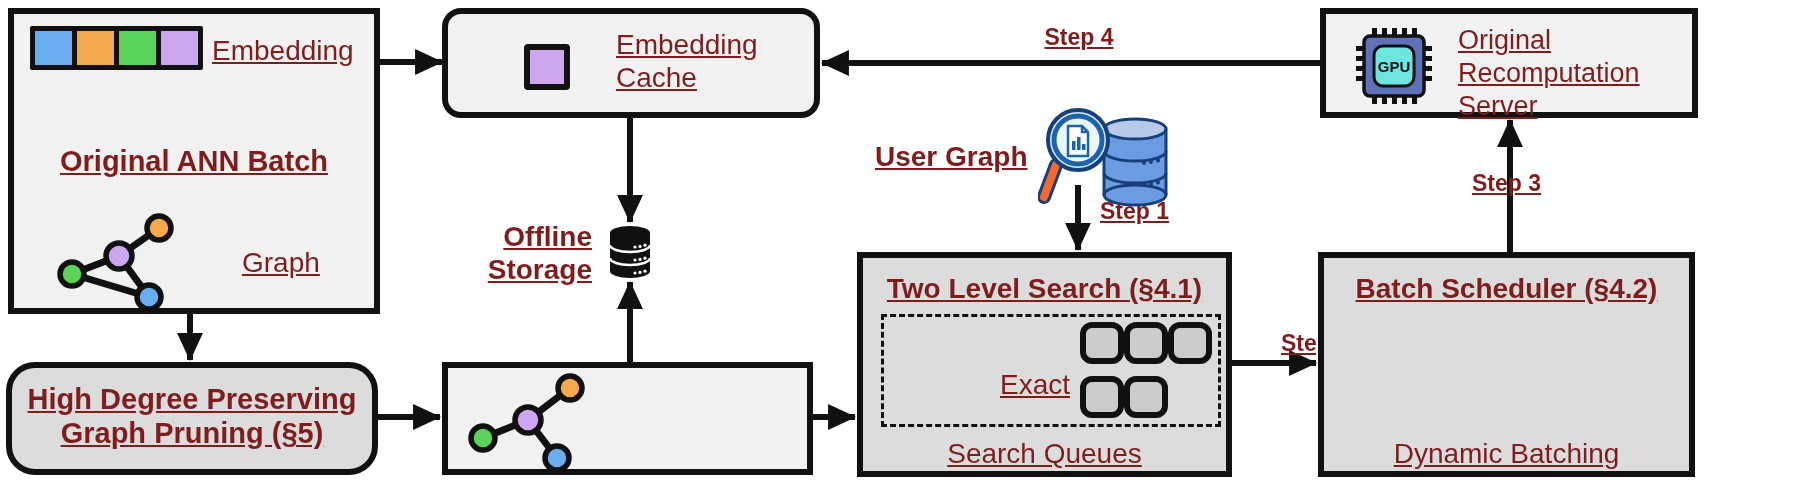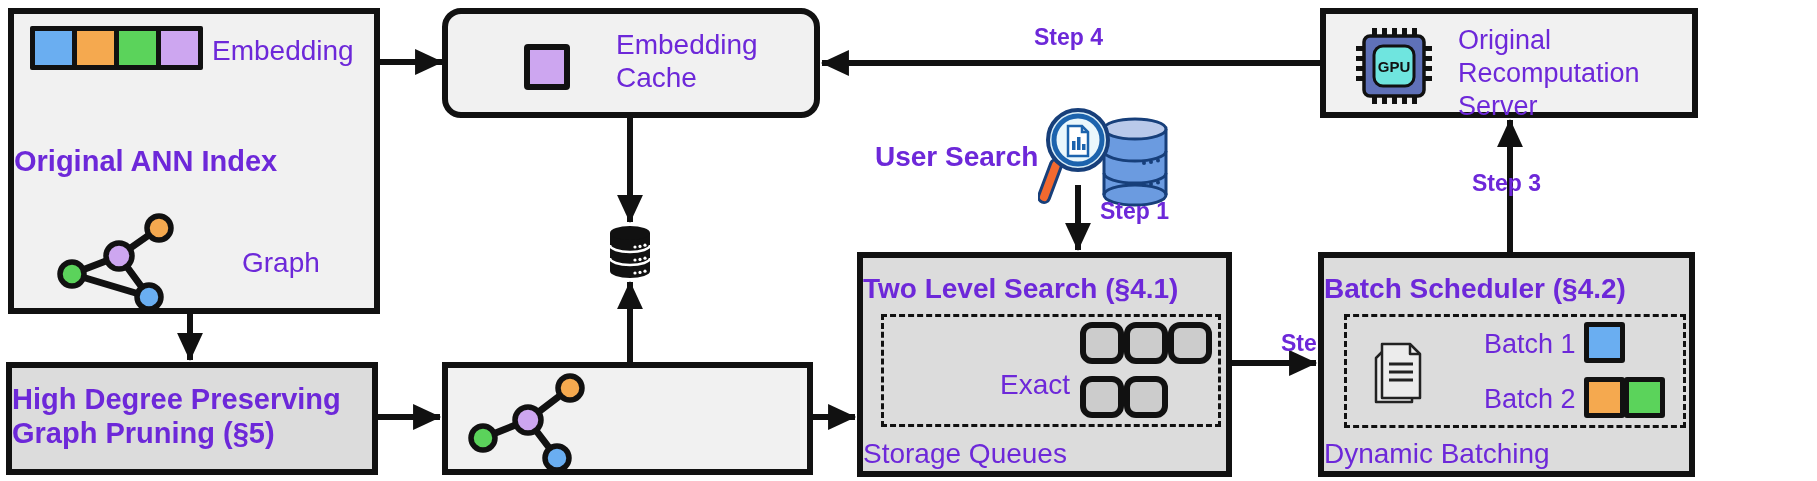--- a/index.html
+++ b/index.html
@@ -7,27 +7,27 @@
     --box-light:#f1f1f1; --box-dark:#dcdcdc; --queue-fill:#cccccc; --line:#111111;
     --gpu-chip:#5f71b8; --gpu-core:#6fe5df;
   }
   html,body{margin:0;padding:0;background:#ffffff;}
   *{box-sizing:border-box;font-family:"Liberation Sans",sans-serif;}
   #canvas{position:relative;width:1817px;height:481px;background:#ffffff;overflow:hidden;}
   .abs{position:absolute;}
   .box{position:absolute;border:6px solid var(--line);}
   .light{background:var(--box-light);}
   .dark{background:var(--box-dark);}
-  .lbl{position:absolute;color:#6d28d9;}
+  .lbl{position:absolute;color:#7f1d1d;text-decoration:underline;}
   .b{font-weight:bold;}
   .fs28{font-size:28px;line-height:33px;}
   .fs27{font-size:27px;line-height:33px;}
   .fs23{font-size:23px;line-height:26px;}
   .fs29{font-size:29px;line-height:34px;}
-  .center{}
+  .center{text-align:center;}
   .right{text-align:right;}
   svg{display:block;}
   
   .strip{position:absolute;left:16px;top:12px;display:flex;gap:5px;background:#111;padding:5px;border-radius:2px;}
   .strip .cell{width:37px;height:34px;}
   .c-blue{background:var(--blue);} .c-orange{background:var(--orange);}
   .c-green{background:var(--green);} .c-purple{background:var(--purple);}
   
   .cacheicon{position:absolute;left:76px;top:30px;width:46px;height:46px;border:6px solid #111;border-radius:4px;background:var(--purple);}
   
@@ -65,21 +65,21 @@
   </svg>
 
   <div class="box light" style="left:8px;top:8px;width:372px;height:306px;">
     <div class="strip">
       <div class="cell c-blue"></div>
       <div class="cell c-orange"></div>
       <div class="cell c-green"></div>
       <div class="cell c-purple"></div>
     </div>
     <div class="lbl fs28" style="left:198px;top:20px;">Embedding</div>
-    <div class="lbl fs29 b center" style="left:0;top:130px;width:360px;">Original ANN Index</div>
+    <div class="lbl fs29 b center" style="left:0;top:130px;width:360px;">Original ANN Batch</div>
     <svg class="abs" style="left:30px;top:185px;" width="155" height="118" viewBox="0 0 155 118">
       <g stroke="#111" stroke-width="7" stroke-linecap="round">
         <line x1="75" y1="57" x2="115" y2="29"></line>
         <line x1="75" y1="57" x2="28" y2="75"></line>
         <line x1="75" y1="57" x2="105" y2="98"></line>
         <line x1="28" y1="75" x2="105" y2="98"></line>
       </g>
       <g stroke="#111" stroke-width="5.5">
         <circle cx="115" cy="29" r="12" style="fill:var(--orange)"></circle>
         <circle cx="28" cy="75" r="12" style="fill:var(--green)"></circle>
@@ -88,60 +88,61 @@
       </g>
     </svg>
     <div class="lbl fs28" style="left:228px;top:232px;">Graph</div>
   </div>
 
   <div class="box light" style="left:442px;top:8px;width:378px;height:110px;border-radius:19px;">
     <div class="cacheicon"></div>
     <div class="lbl fs28" style="left:168px;top:14px;width:190px;">Embedding Cache</div>
   </div>
 
+  <div class="lbl fs28 b right" style="left:460px;top:220px;width:132px;">Offline Storage</div>
   <svg class="abs" style="left:606px;top:224px;" width="48" height="56" viewBox="0 0 48 56">
     <rect x="4" y="9" width="40" height="38" fill="#111"></rect>
     <ellipse cx="24" cy="9" rx="20" ry="7" fill="#111"></ellipse>
     <ellipse cx="24" cy="47" rx="20" ry="7" fill="#111"></ellipse>
     <path d="M4,21 a20,7 0 0 0 40,0" fill="none" stroke="#fff" stroke-width="2.5"></path>
     <path d="M4,34 a20,7 0 0 0 40,0" fill="none" stroke="#fff" stroke-width="2.5"></path>
     <g fill="#fff">
       <circle cx="29" cy="23" r="1.6"></circle>
         <circle cx="34" cy="22.4" r="1.6"></circle>
         <circle cx="39" cy="21.2" r="1.6"></circle>
       <circle cx="29" cy="36" r="1.6"></circle>
         <circle cx="34" cy="35.4" r="1.6"></circle>
         <circle cx="39" cy="34.2" r="1.6"></circle>
       <circle cx="29" cy="49" r="1.6"></circle>
         <circle cx="34" cy="48.4" r="1.6"></circle>
         <circle cx="39" cy="47.2" r="1.6"></circle>
     </g>
   </svg>
 
-  <div class="box dark" style="left:6px;top:362px;width:372px;height:113px;">
+  <div class="box dark" style="left:6px;top:362px;width:372px;height:113px;border-radius:29px;">
     <div class="lbl fs29 b center" style="left:0;top:14px;width:360px;">High Degree Preserving Graph Pruning (§5)</div>
   </div>
 
   <div class="box light" style="left:442px;top:362px;width:371px;height:113px;">
     <svg class="abs" style="left:12px;top:3px;" width="130" height="102" viewBox="0 0 130 102">
       <g stroke="#111" stroke-width="7" stroke-linecap="round">
         <line x1="68" y1="49" x2="110" y2="17"></line>
         <line x1="68" y1="49" x2="23" y2="67"></line>
         <line x1="68" y1="49" x2="97" y2="87"></line>
       </g>
       <g stroke="#111" stroke-width="5.5">
         <circle cx="110" cy="17" r="12" style="fill:var(--orange)"></circle>
         <circle cx="23" cy="67" r="12" style="fill:var(--green)"></circle>
         <circle cx="97" cy="87" r="12" style="fill:var(--blue)"></circle>
         <circle cx="68" cy="49" r="13" style="fill:var(--purple)"></circle>
       </g>
     </svg>
   </div>
 
-  <div class="lbl fs28 b" style="left:875px;top:140px;">User Search</div>
+  <div class="lbl fs28 b" style="left:875px;top:140px;">User Graph</div>
   <svg class="abs" style="left:1038px;top:103px;" width="130" height="112" viewBox="0 0 130 112">
 
     <g stroke="#173f7a" stroke-width="3">
       <rect x="66" y="26" width="62" height="66" fill="#6b9be0" stroke="none"></rect>
       <ellipse cx="97" cy="92" rx="31" ry="10" fill="#6b9be0"></ellipse>
       <path d="M66,26 v66 M128,26 v66" fill="none"></path>
       <path d="M66,48 a31,10 0 0 0 62,0" fill="none"></path>
       <path d="M66,70 a31,10 0 0 0 62,0" fill="none"></path>
       <ellipse cx="97" cy="26" rx="31" ry="10" fill="#b9c9ea"></ellipse>
     </g>
@@ -177,46 +178,27 @@
         <div class="slot"></div>
         <div class="slot"></div>
         <div class="slot"></div>
       </div>
       <div class="lbl fs28 right" style="left:20px;top:51px;width:166px;">Exact</div>
       <div class="slotrow" style="left:196px;top:59px;">
         <div class="slot"></div>
         <div class="slot"></div>
       </div>
     </div>
-    <div class="lbl fs28 center" style="left:0;top:179px;width:363px;">Storage Queues</div>
+    <div class="lbl fs28 center" style="left:0;top:179px;width:363px;">Search Queues</div>
   </div>
 
   <div class="lbl fs23 b right" style="left:1236px;top:330px;width:76px;margin-left:38px;">Step 2</div>
 
   <div class="box dark" style="left:1318px;top:252px;width:377px;height:225px;">
     <div class="lbl fs28 b center" style="left:0;top:14px;width:365px;">Batch Scheduler (§4.2)</div>
-    <div class="dashed" style="left:20px;top:56px;width:342px;height:114px;">
-      <svg class="abs" style="left:27px;top:23px;" width="54" height="64" viewBox="0 0 54 64">
-        <g fill="#ececec" stroke="#222" stroke-width="2.5" stroke-linejoin="round">
-          <path d="M6,10 h30 v50 h-36 v-44 z" transform="translate(2,2)"></path>
-          <path d="M8,4 h28 l10,10 v44 h-38 z"></path>
-          <path d="M36,4 v10 h10" fill="none"></path>
-        </g>
-        <g stroke="#222" stroke-width="3">
-          <line x1="15" y1="24" x2="39" y2="24"></line>
-          <line x1="15" y1="32" x2="39" y2="32"></line>
-          <line x1="15" y1="40" x2="39" y2="40"></line>
-        </g>
-      </svg>
-      <div class="lbl fs27" style="left:137px;top:11px;">Batch 1</div>
-      <div class="bsq" style="left:237px;top:5px;background:var(--blue);"></div>
-      <div class="lbl fs27" style="left:137px;top:66px;">Batch 2</div>
-      <div class="bsq" style="left:237px;top:60px;background:var(--orange);"></div>
-      <div class="bsq" style="left:277px;top:60px;background:var(--green);"></div>
-    </div>
     <div class="lbl fs28 center" style="left:0;top:179px;width:365px;">Dynamic Batching</div>
   </div>
 
   <div class="lbl fs23 b" style="left:1472px;top:170px;">Step 3</div>
   <div class="lbl fs23 b center" style="left:1034px;top:24px;width:90px;">Step 4</div>
 
   <div class="box light" style="left:1320px;top:8px;width:378px;height:110px;">
     <svg class="abs" style="left:28px;top:12px;" width="80" height="80" viewBox="0 0 80 80">
       <g fill="#111">
         <rect x="18" y="2" width="5" height="10"></rect>

